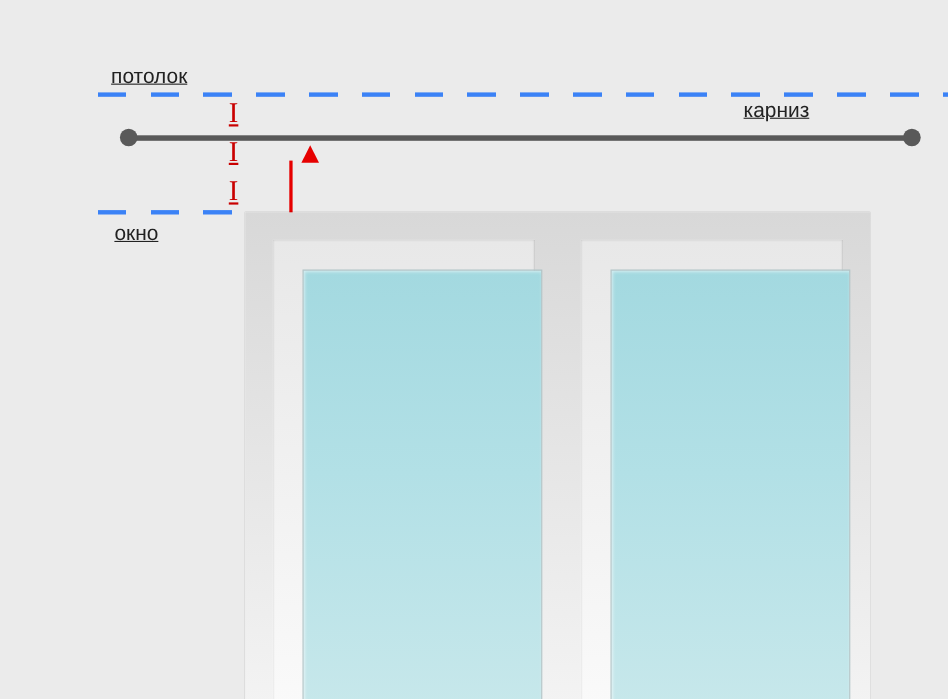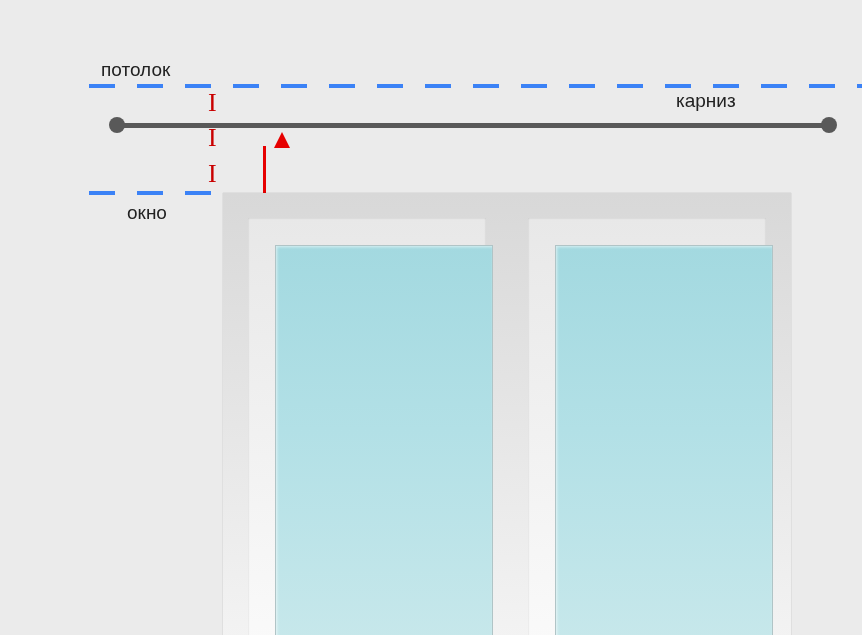--- a/index.html
+++ b/index.html
@@ -1,15 +1,15 @@
 <!DOCTYPE html>
 <html><head>
   <meta charset="utf-8">
   <style>
-    * { margin: 17px; padding: 0; box-sizing: border-box; }
+    * { margin: 17px; padding: 0; box-sizing: border-box; text-decoration: underline; }
     body {
       width: 862px;
       height: 635px;
       background: #ebebeb;
       font-family: Arial, sans-serif;
       position: relative;
       overflow: hidden;
     }
     .label {
       position: absolute;
@@ -122,21 +122,21 @@
 <div class="third-mark" style="top:72px;">I</div>
 <div class="third-mark" style="top:108px;">I</div>
 
 <div class="arrow">
   <div class="arrow-head"></div>
   <div class="arrow-line"></div>
 </div>
 
 <div class="window-line"></div>
 
-<div class="label" style="top:151px; left:76px;">окно</div>
+<div class="label" style="top:151px; left:53px;">окно</div>
 
 <div class="window">
   <div class="pane-wrapper">
     <div class="pane"></div>
   </div>
   <div class="pane-wrapper">
     <div class="pane"></div>
   </div>
 </div>
 

